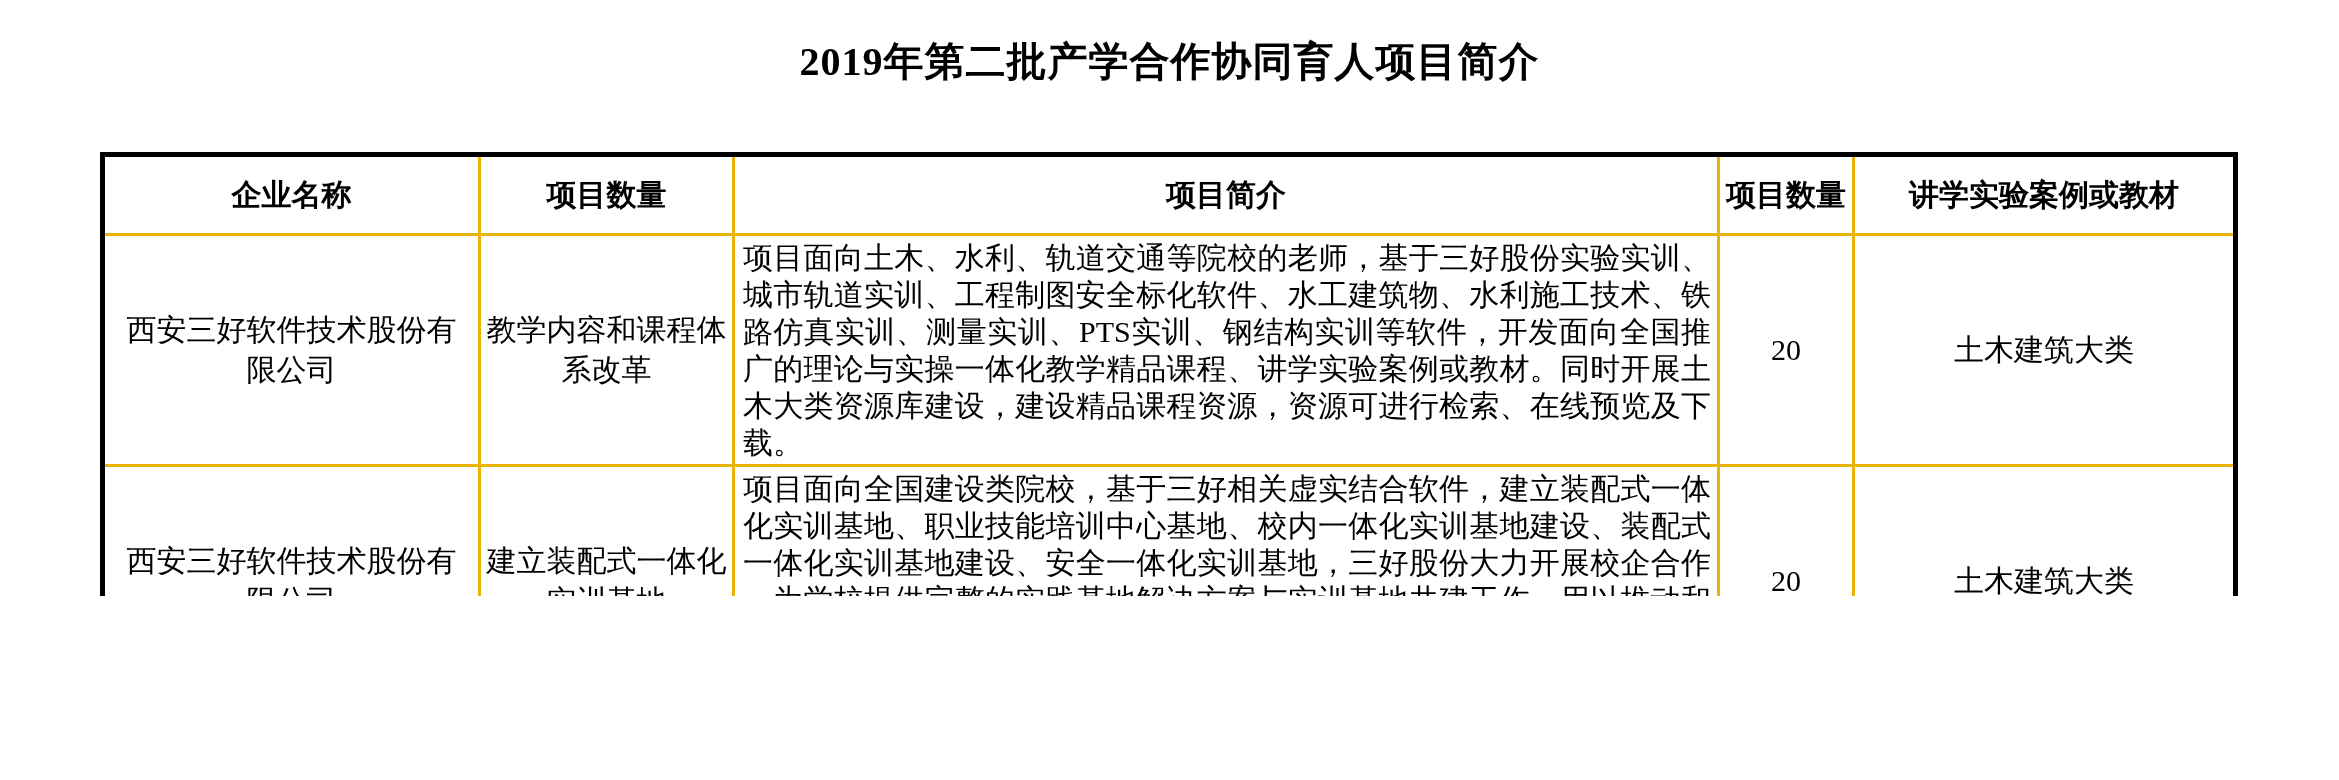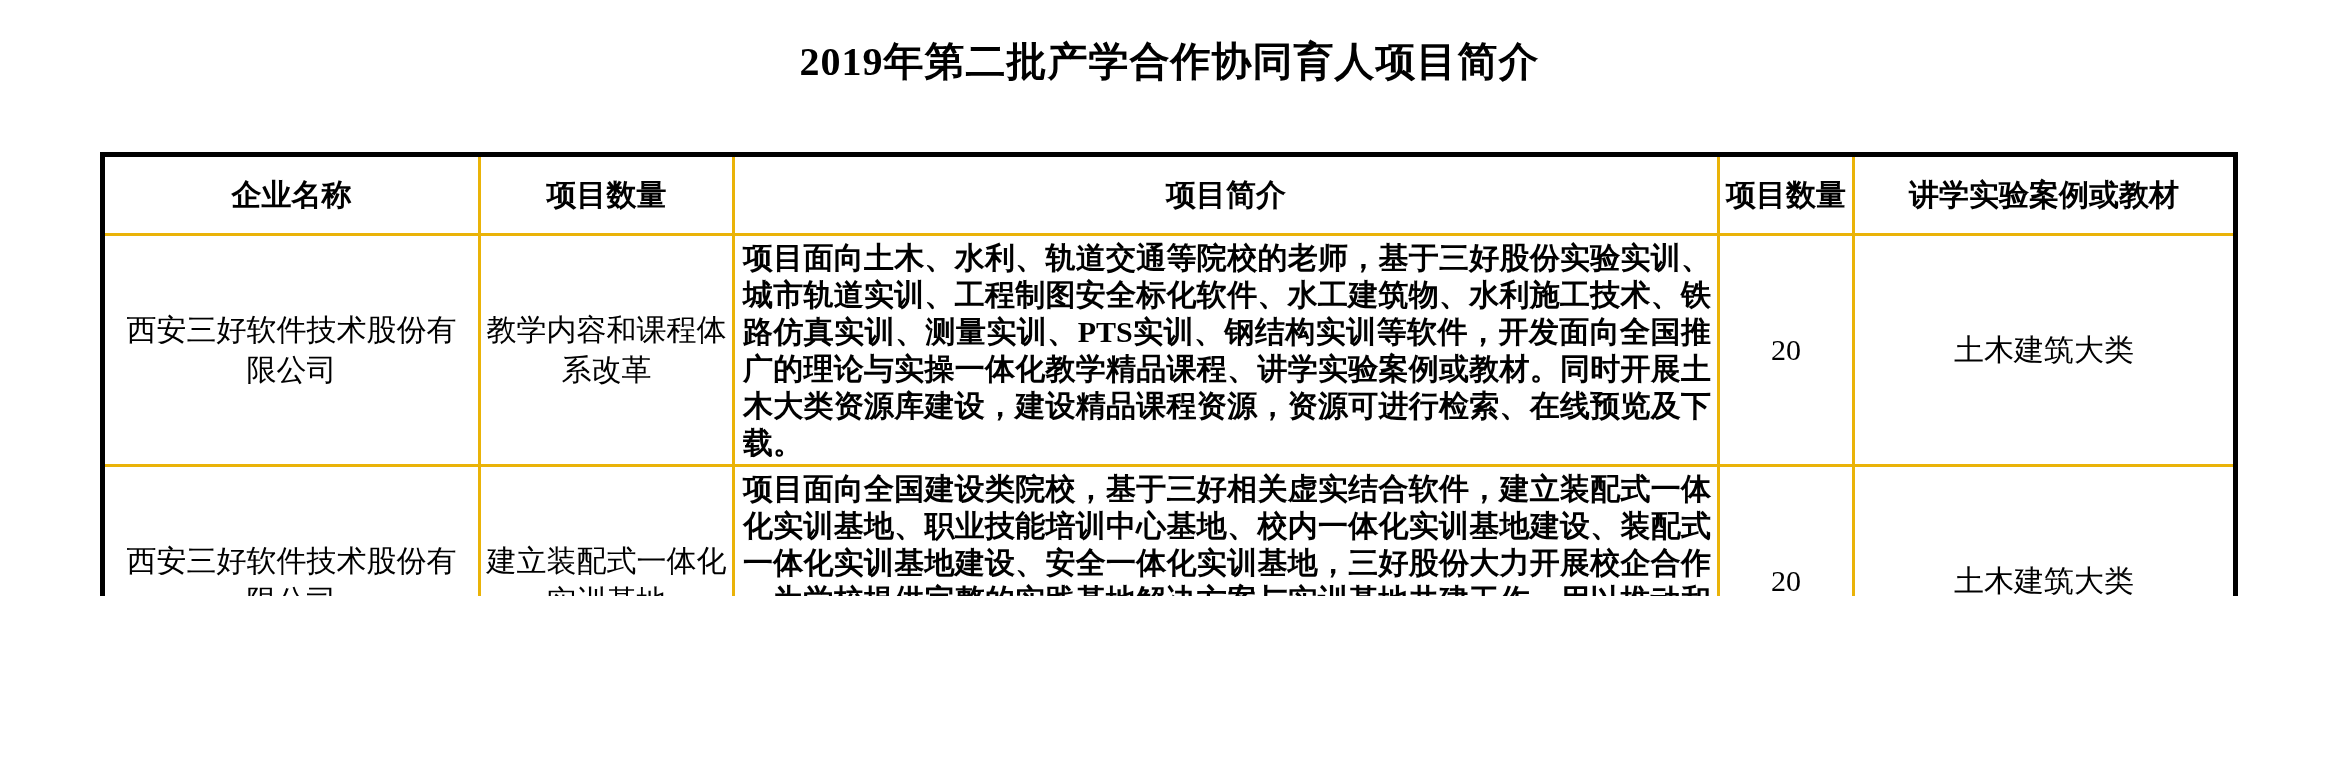--- a/index.html
+++ b/index.html
@@ -59,21 +59,20 @@
   }
   td.cell-company { padding: 0 14px; }
   td.cell-type { padding: 16px 2px; text-align: center; }
   td.cell-desc {
     text-align: justify;
     vertical-align: top;
     padding: 3px 6px 3px 8px;
     line-height: 37px;
     line-break: anywhere;
     overflow-wrap: anywhere;
-    font-weight: bold;
   }
   td.cell-qty {
     text-align: center;
     vertical-align: middle;
     margin-top: 20px;
   }
 </style>
 </head>
 <body>
 

